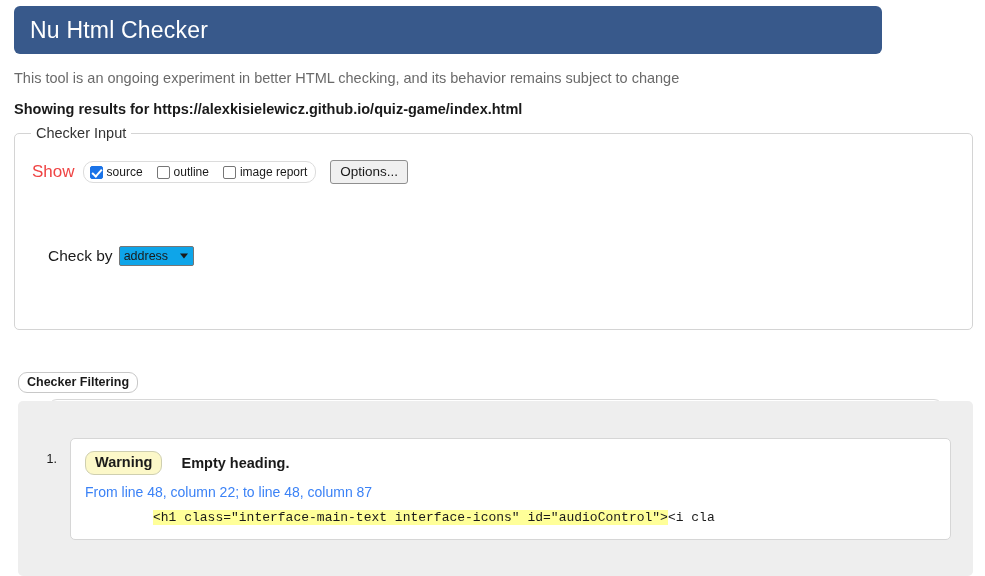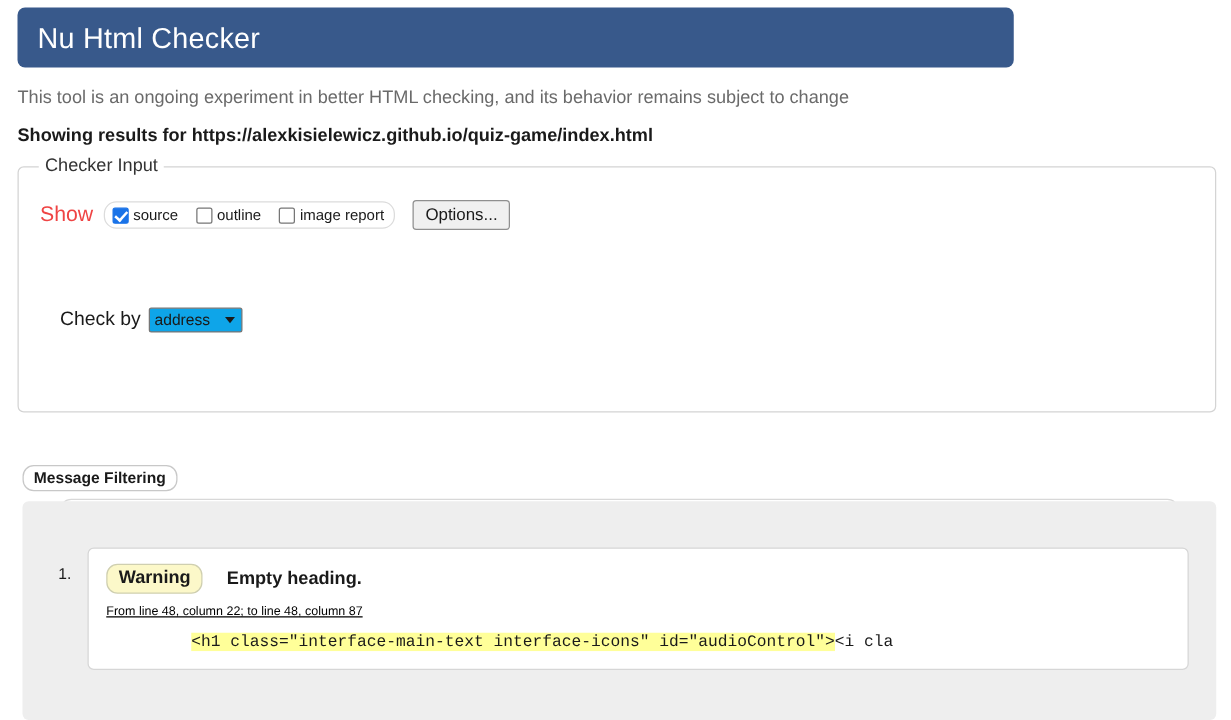--- a/index.html
+++ b/index.html
@@ -18,21 +18,21 @@
     width: 985px;
     height: 576px;
     background: #ffffff;
   }
 
   
   .banner {
     position: absolute;
     left: 14px;
     top: 6px;
-    width: 797px;
+    width: 868px;
     height: 48px;
     background: #38598b;
     border-radius: 6px;
     display: flex;
     align-items: center;
   }
   .banner-title {
     color: #ffffff;
     font-size: 23px;
     font-weight: normal;
@@ -298,23 +298,22 @@
     line-height: 1.3;
   }
   .msg-title {
     font-size: 14.5px;
     font-weight: bold;
     color: #1a1a1a;
   }
   .msg-link {
     display: inline-block;
     margin-top: 9px;
-    font-size: 10px;
-    color: #000000;
-    text-decoration: underline;
+    font-size: 14px;
+    color: #3b82f6;
     cursor: pointer;
   }
   .code-line {
     margin-top: 9px;
     font-family: "Liberation Mono", monospace;
     font-size: 13px;
     color: #1a1a1a;
     white-space: pre;
     padding-left: 68px;
     overflow: hidden;
@@ -367,21 +366,21 @@
       </div>
     </div>
 
     <div class="url-input">
       <span>Enter the URL for an HTML, CSS, or SVG document</span>
     </div>
 
     <button class="btn check-btn">Check</button>
   </div>
 
-  <button class="filter-btn">Message Filtering</button>
+  <button class="filter-btn">Checker Filtering</button>
 
   <div class="results">
     <div class="result-item">
       <div class="result-number">1.</div>
       <div class="message-box">
         <div class="msg-head">
           <span class="warn-badge">Warning</span>
           <span class="msg-title">Empty heading.</span>
         </div>
         <a class="msg-link">From line 48, column 22; to line 48, column 87</a>

